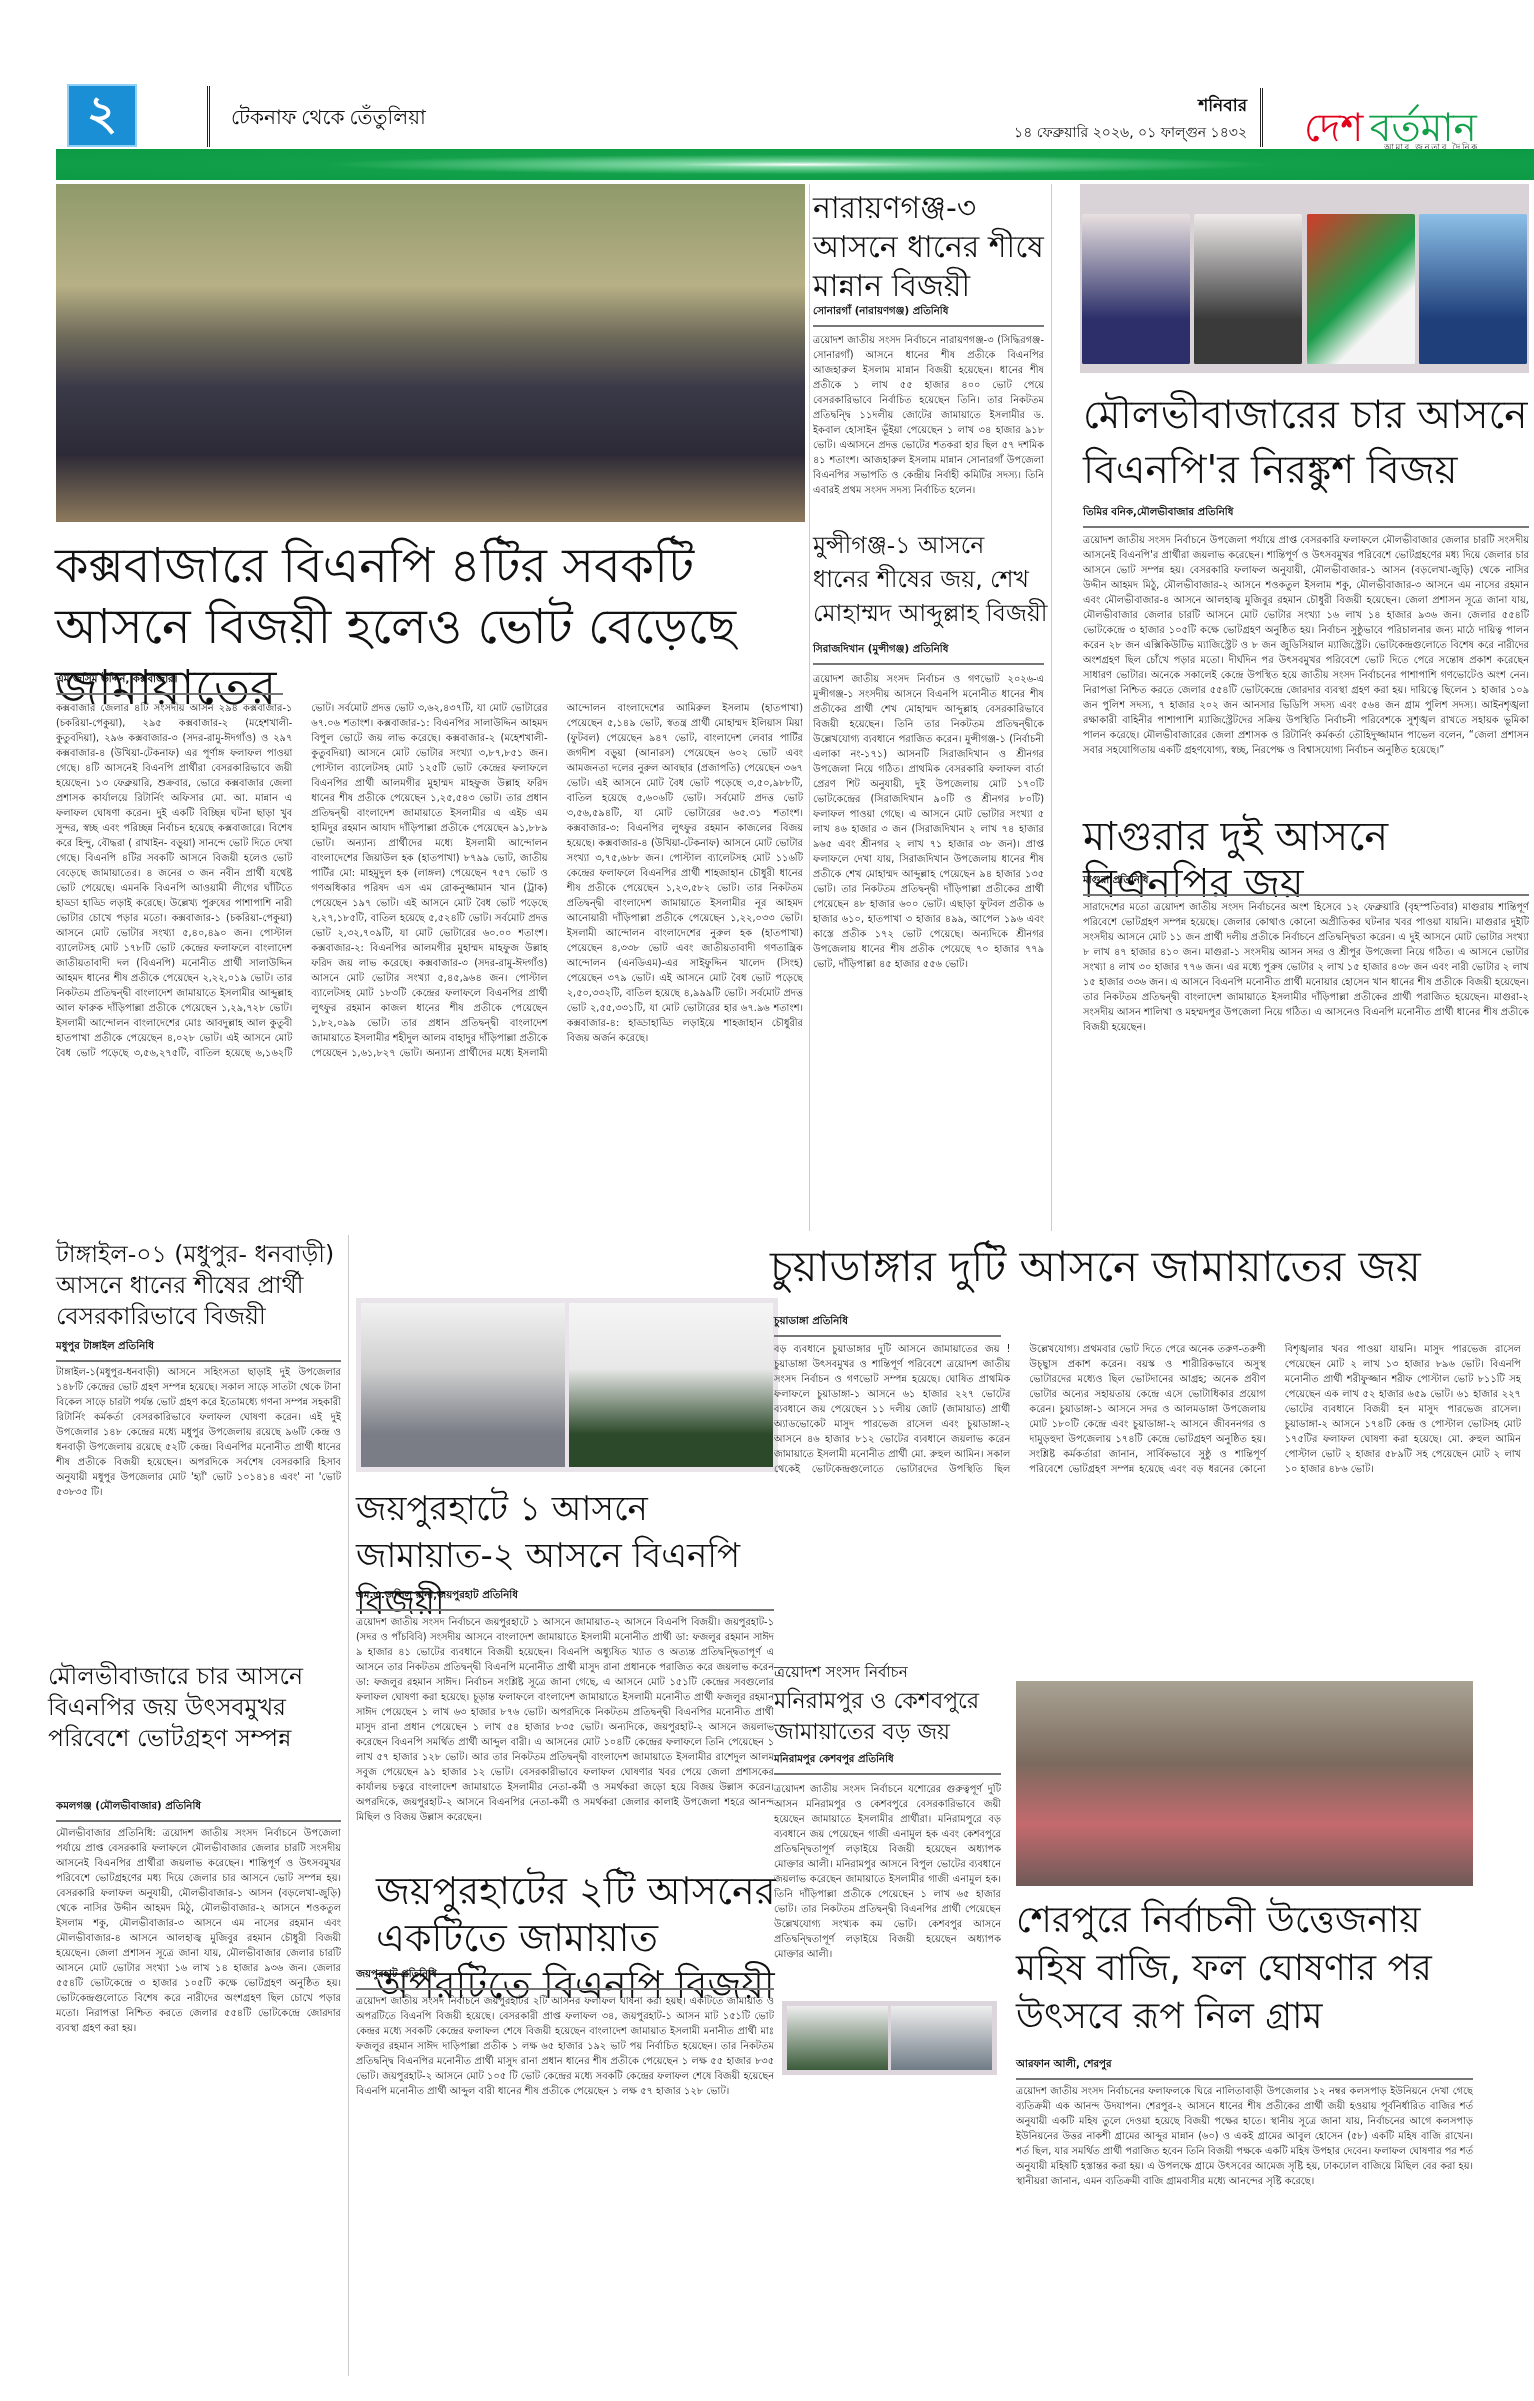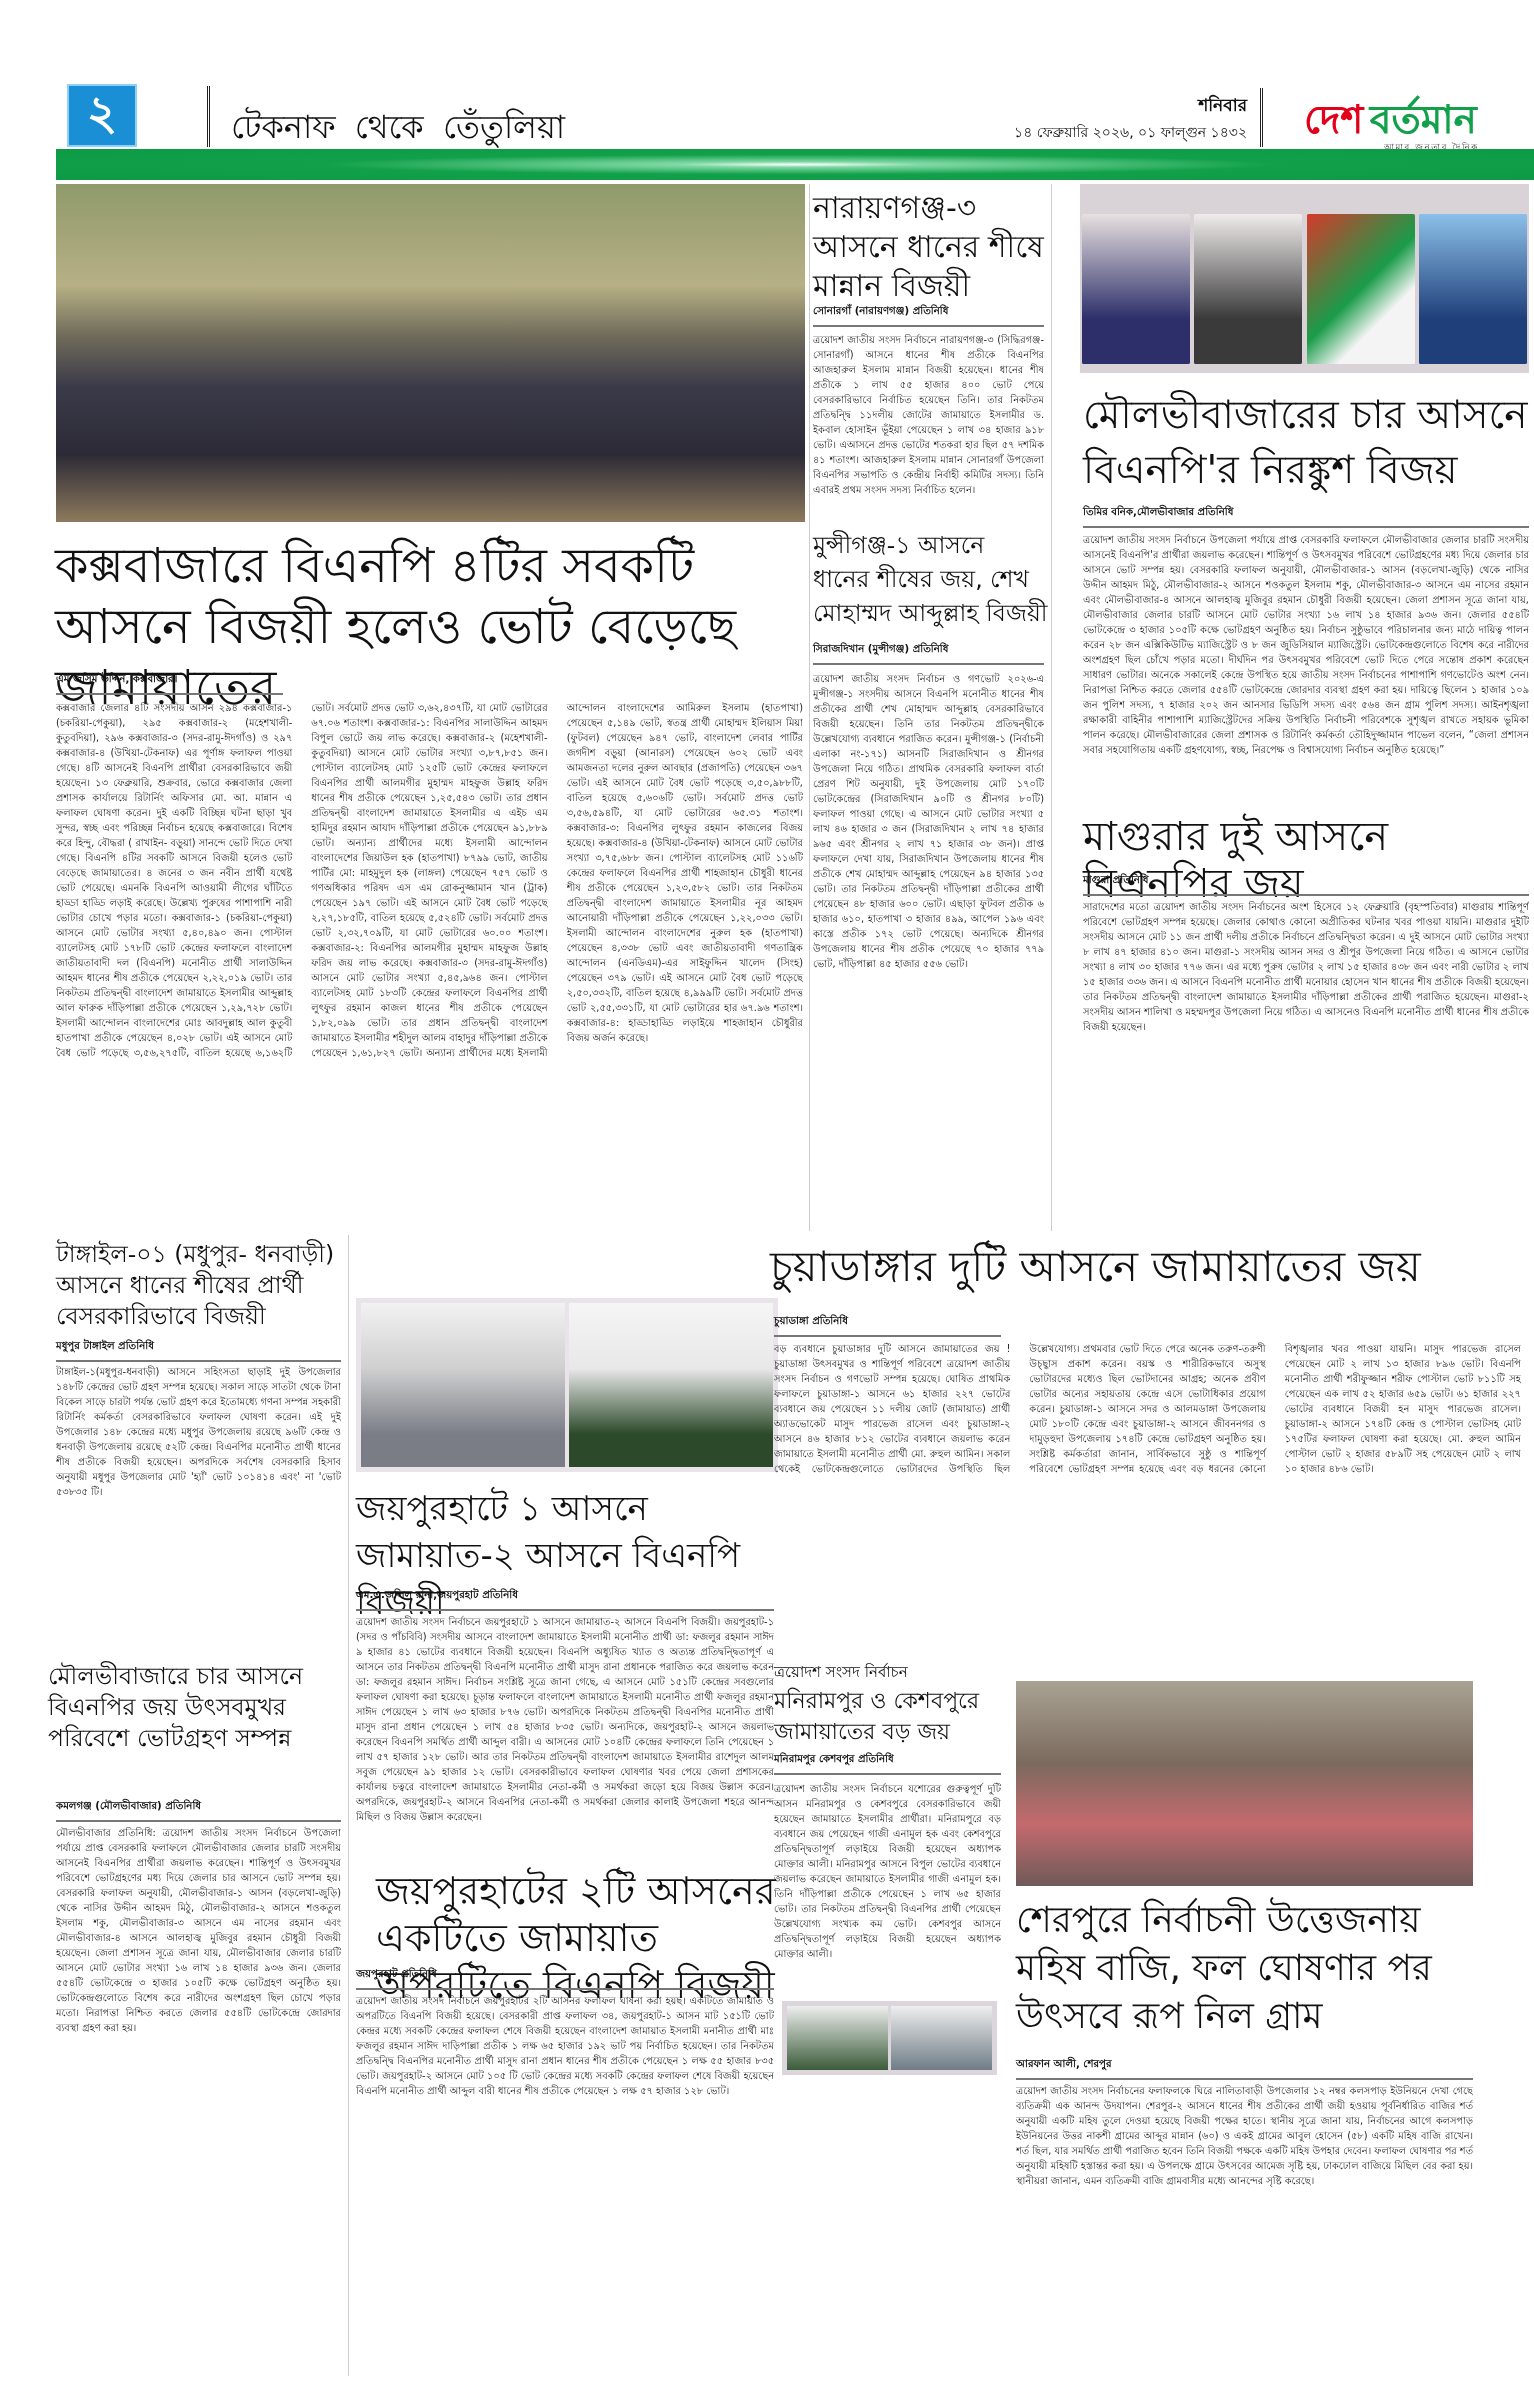--- a/index.html
+++ b/index.html
@@ -1,24 +1,24 @@
 <!DOCTYPE html>
 <html style="font-size:12.5px"><head>
 <meta charset="utf-8">
 <style>
 *{box-sizing:border-box;margin:0;padding:0}
 html,body{width:1535px;height:2401px;background:#fff;overflow:hidden}
 body{position:relative;font-family:"DejaVu Sans",sans-serif;color:#111}
 .abs{position:absolute}
 .pageno{left:67px;top:84px;width:70px;height:63px;background:#1a8fd6;border:2.3px solid #8fd0f5;color:#fff;font-size:47px;font-weight:bold;display:flex;align-items:center;justify-content:center}
 .vline{width:3.1px;border-left:0.8px solid #222;border-right:0.8px solid #222}
-.section{left:231px;top:102px;font-size:32px;font-family:Liberation Mono, monospace}
+.section{left:231px;top:102px;font-size:20px;font-family:Liberation Serif, serif}
 .dayname{left:1079px;top:92px;width:168px;text-align:right;font-size:17px;font-weight:bold}
 .date{left:891px;top:121px;width:356px;text-align:right;font-size:14px}
-.logo{left:1304px;top:92px;width:203px;height:55px;display:flex;align-items:center;font-weight:bold;font-size:39px;line-height:1}
+.logo{left:1304px;top:92px;width:203px;height:55px;display:flex;align-items:flex-end;font-weight:normal;font-size:39px;line-height:1}
 .logo .a{color:#e2001a}.logo .b{color:#12a14a;margin-left:6.3px}
 .tagline{left:1384px;top:141px;font-size:8.6px;letter-spacing:1.6px;color:#333}
 .greenbar{left:56px;top:149px;width:1485px;height:31px;background:radial-gradient(ellipse at center,#ffffff 0%,#7fd8a4 12%,#12a14a 45%,#0c9a44 100%)}
 .photo{background:#888;overflow:hidden}
 .ph-crowd{left:56px;top:184px;width:749px;height:338px;background:linear-gradient(180deg,#8f9a6b 0%,#b7b085 30%,#6f6b5a 45%,#3b3a48 60%,#2c2a36 80%,#8e7a5d 100%)}
 .ph-four{left:1080px;top:184px;width:449px;height:189px;background:#d9d2d6;display:flex;gap:4.7px;padding:30px 1.6px 9.4px 1.6px}
 .ph-four div{flex:1;border-radius:1.6px}
 .ph-two{left:356px;top:1298px;width:422px;height:174px;background:#e8e4ea;display:flex;gap:4.7px;padding:4.7px}
 .ph-two div{flex:1}
 .ph-buffalo{left:1016px;top:1681px;width:457px;height:205px;background:linear-gradient(180deg,#a9a394 0%,#7b6a5e 40%,#c46a6e 70%,#6e5a58 100%)}

